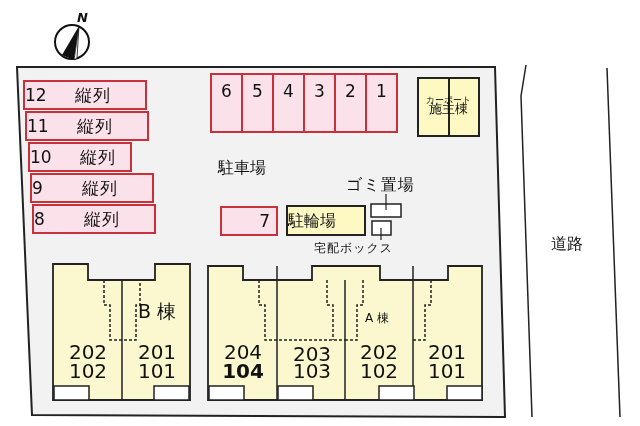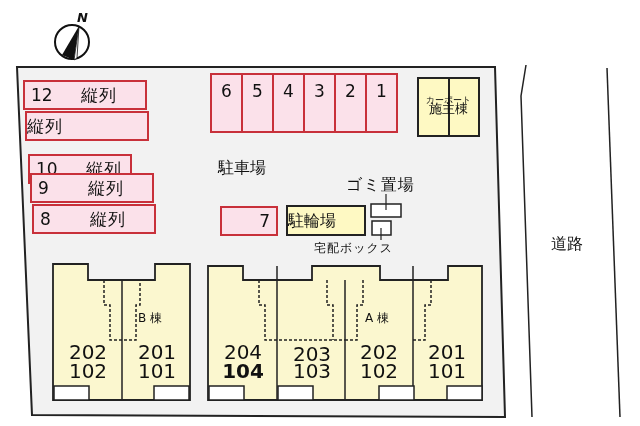--- a/index.html
+++ b/index.html
@@ -3,21 +3,21 @@
 <meta charset="utf-8">
 <style>
   html, body { margin: 0; padding: 0; background: #ffffff; }
   body { width: 640px; height: 426px; position: relative; overflow: hidden;
          font-family: "DejaVu Sans", "Liberation Sans", sans-serif; color: #111; }
   .abs { position: absolute; }
   svg.bg { position: absolute; left: 0; top: 0; }
   .lbl { position: absolute; white-space: nowrap; color: #111; }
   .slot { position: absolute; background: #fbe1ea; border: 2px solid #c8303a; box-sizing: border-box; }
   .slot-h { display: flex; align-items: center; font-size: 17px; }
-  .slot-h .num { width: 50px; padding-left: 6px; }
+  .slot-h .num { width: 50px; }
   .slot-h .txt { letter-spacing: 1px; }
   .slot-v { display: flex; justify-content: center; padding-top: 6px; font-size: 17px; }
   .box { position: absolute; background: #fef9c3; border: 2px solid #222; box-sizing: border-box; }
   .unit-num { position: absolute; font-size: 20px; line-height: 20px; text-align: center; width: 66px; }
 </style>
 </head>
 <body>
 
 <svg class="bg" width="640" height="426" viewBox="0 0 640 426">
 
@@ -61,23 +61,24 @@
   <line x1="381" y1="228" x2="381" y2="240" stroke="#222" stroke-width="1.2"></line>
 </svg>
 
 <div class="lbl" style="left:77px;top:10px;font-size:13px;font-style:italic;font-weight:bold;">N</div>
 
 <div class="slot slot-h" style="left:23px;top:80px;width:124px;height:30px;">
   <span class="num">12</span>
   <span class="txt">縦列</span>
 </div>
 <div class="slot slot-h" style="left:25px;top:111px;width:124px;height:30px;">
+  <span class="num">11</span>
   <span class="txt">縦列</span>
 </div>
-<div class="slot slot-h" style="left:28px;top:142px;width:104px;height:30px;margin-top:12px;">
+<div class="slot slot-h" style="left:28px;top:142px;width:104px;height:30px;">
   <span class="num">10</span>
   <span class="txt">縦列</span>
 </div>
 <div class="slot slot-h" style="left:30px;top:173px;width:124px;height:30px;">
   <span class="num">9</span>
   <span class="txt">縦列</span>
 </div>
 <div class="slot slot-h" style="left:32px;top:204px;width:124px;height:30px;">
   <span class="num">8</span>
   <span class="txt">縦列</span>
@@ -101,21 +102,21 @@
 <div class="slot" style="left:220px;top:206px;width:58px;height:30px;font-size:17px;text-align:right;padding-right:6px;line-height:26px;">7</div>
 
 <div class="box" style="left:286px;top:205px;width:80px;height:31px;font-size:16px;line-height:27px;">駐輪場</div>
 
 <div class="lbl" style="left:346px;top:175px;font-size:16px;letter-spacing:1px;">ゴミ置場</div>
 
 <div class="lbl" style="left:314px;top:240px;font-size:12px;letter-spacing:1px;">宅配ボックス</div>
 
 <div class="lbl" style="left:551px;top:234px;font-size:16px;">道路</div>
 
-<div class="lbl" style="left:138px;top:310px;font-size:12px;">B 棟</div>
+<div class="lbl" style="left:138px;top:299px;font-size:19px;">B 棟</div>
 <div class="unit-num" style="left:55px;top:342px;">202</div>
 <div class="unit-num" style="left:55px;top:361px;">102</div>
 <div class="unit-num" style="left:124px;top:342px;">201</div>
 <div class="unit-num" style="left:124px;top:361px;">101</div>
 
 <div class="lbl" style="left:365px;top:310px;font-size:12px;">A 棟</div>
 <div class="unit-num" style="left:210px;top:342px;">204</div>
 <div class="unit-num" style="left:210px;top:361px;font-weight:bold;">104</div>
 <div class="unit-num" style="left:279px;top:344px;">203</div>
 <div class="unit-num" style="left:279px;top:361px;">103</div>

